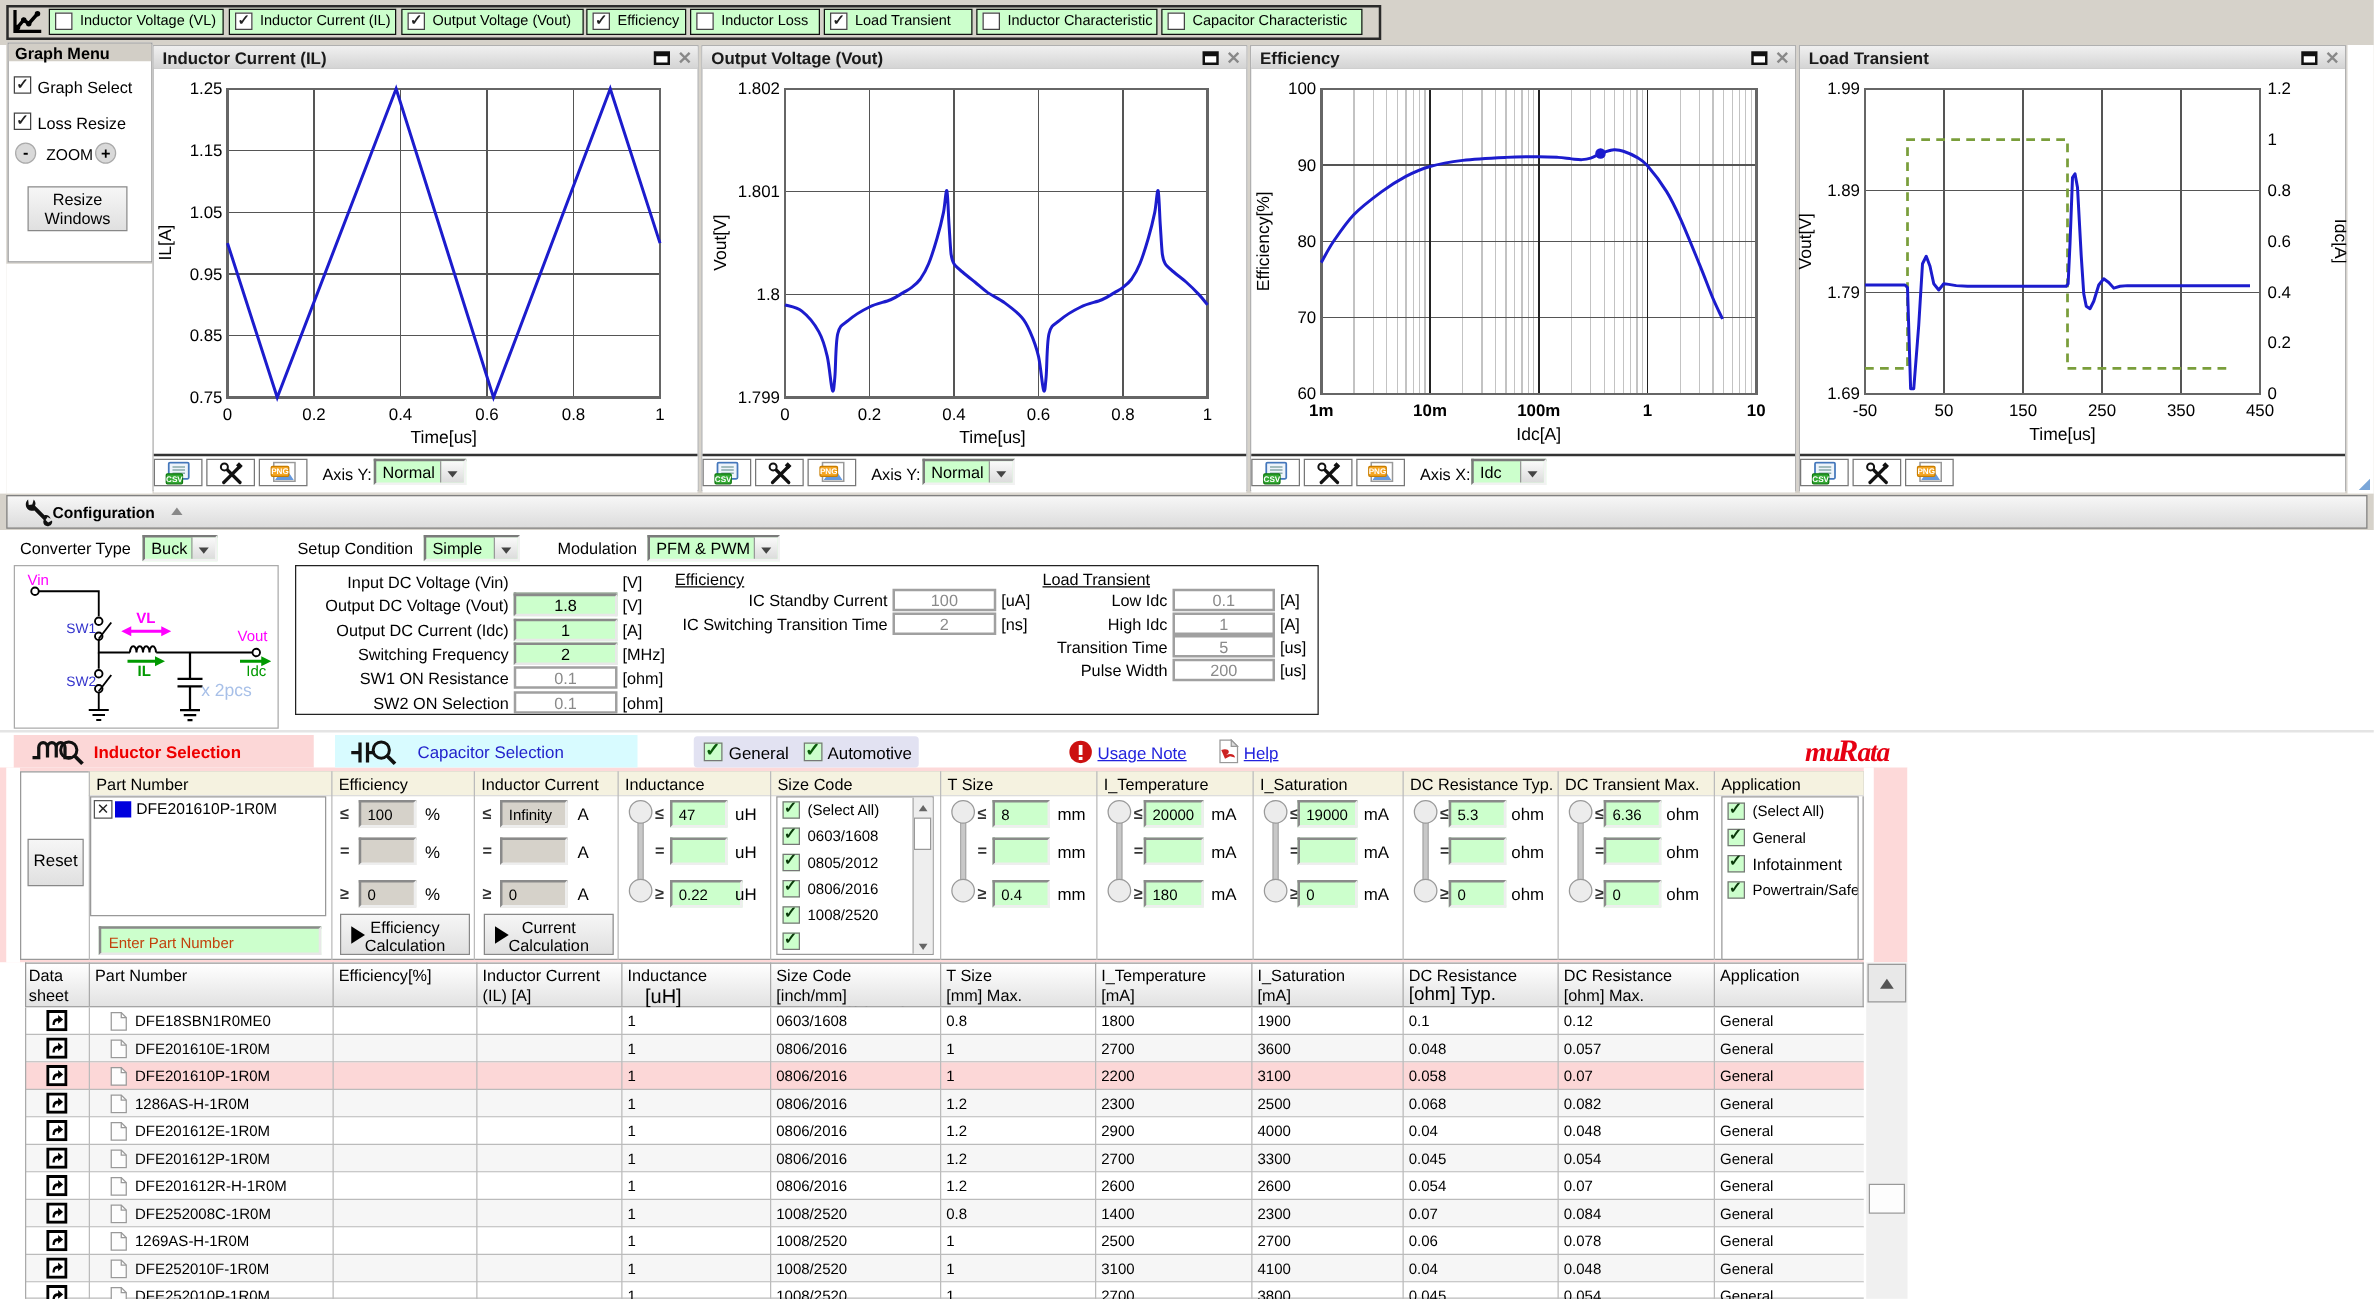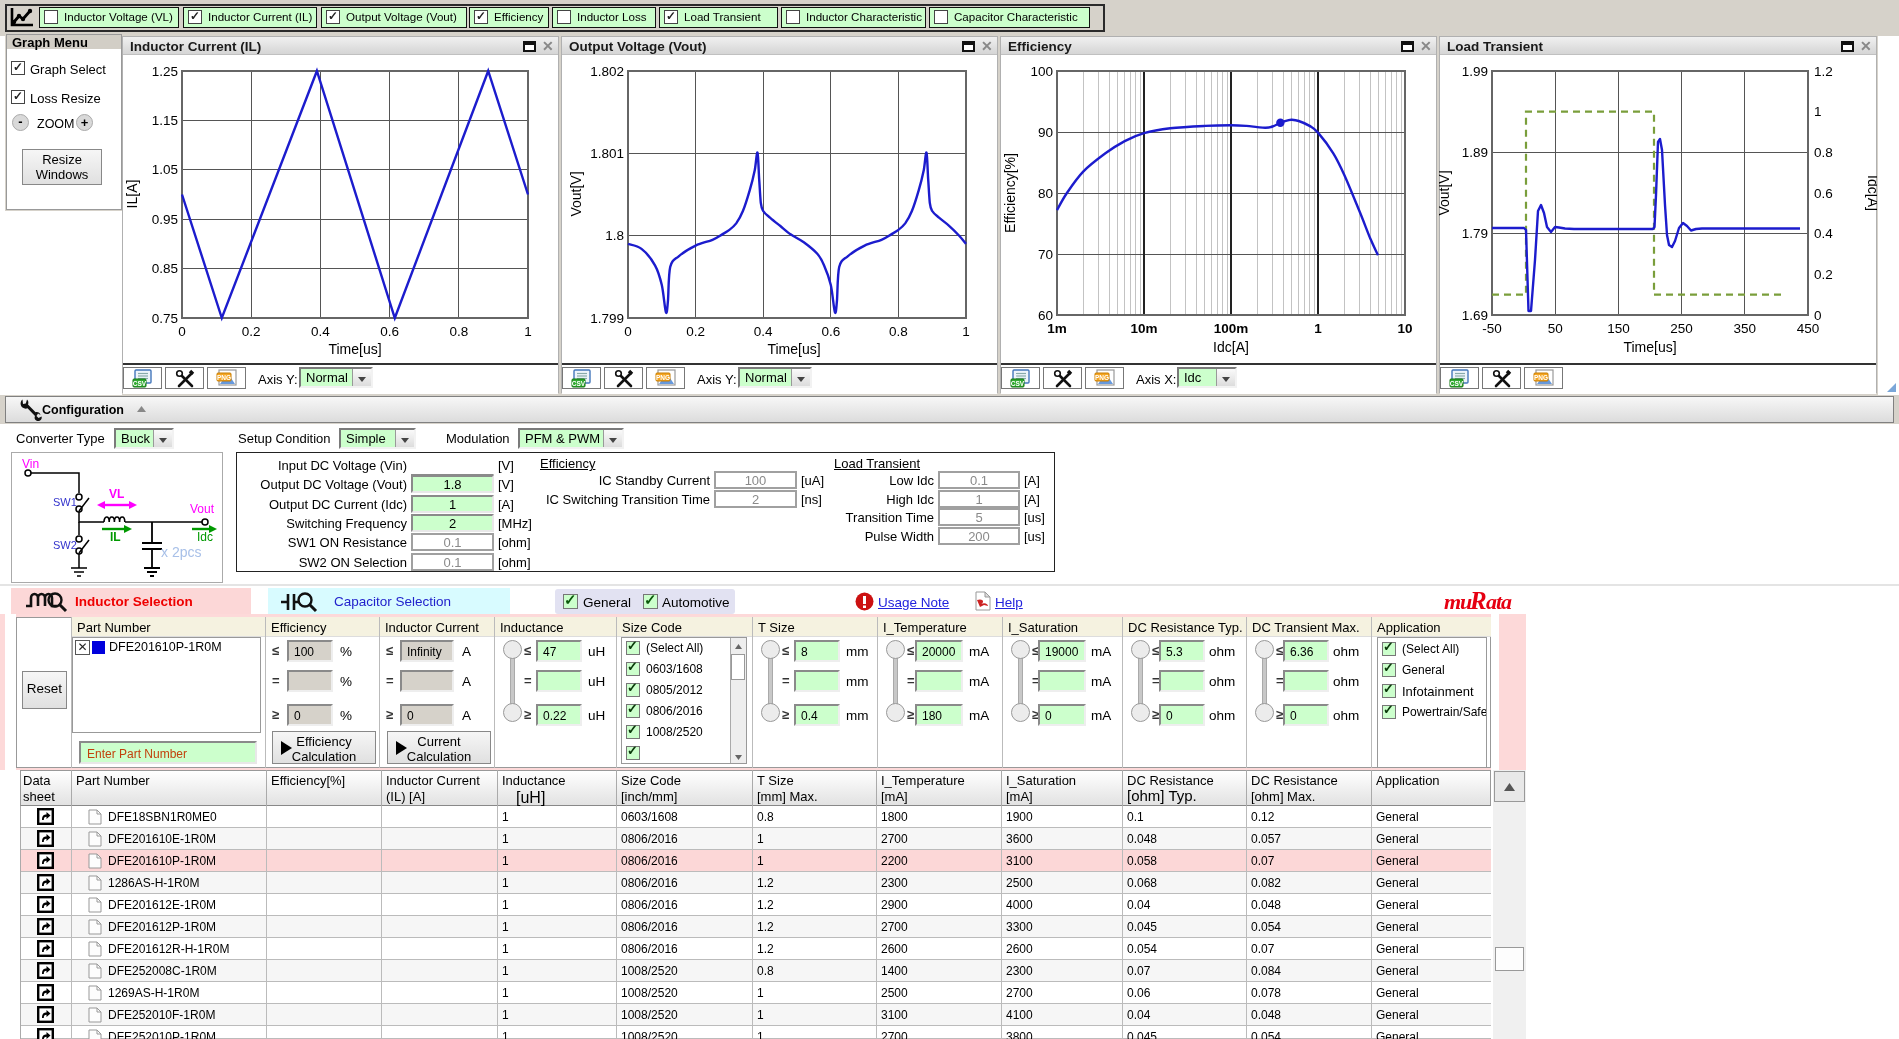--- a/index.html
+++ b/index.html
@@ -546,21 +546,21 @@
 <div class="slider" style="left:510px;top:648px;height:70px"></div>
 <div class="sthumb" style="left:503px;top:640px"></div>
 <div class="sthumb" style="left:503px;top:703px"></div>
 <div class="cmp" style="left:524px;top:643px">≤</div>
 <div class="fbox" style="left:536px;top:640px;width:46px">47</div>
 <div class="abs" style="left:588px;top:644px;white-space:nowrap;font-size:13.5px">uH</div>
 <div class="cmp" style="left:524px;top:673px">=</div>
 <div class="fbox" style="left:536px;top:670px;width:46px"></div>
 <div class="abs" style="left:588px;top:674px;white-space:nowrap;font-size:13.5px">uH</div>
 <div class="cmp" style="left:524px;top:707px">≥</div>
-<div class="fbox" style="left:536px;top:704px;width:46px">0.22</div>
+<div class="fbox" style="left:536px;top:704px;width:58px">0.22</div>
 <div class="abs" style="left:588px;top:708px;white-space:nowrap;font-size:13.5px">uH</div>
 <div class="slider" style="left:768px;top:648px;height:70px"></div>
 <div class="sthumb" style="left:761px;top:640px"></div>
 <div class="sthumb" style="left:761px;top:703px"></div>
 <div class="cmp" style="left:782px;top:643px">≤</div>
 <div class="fbox" style="left:794px;top:640px;width:46px">8</div>
 <div class="abs" style="left:846px;top:644px;white-space:nowrap;font-size:13.5px">mm</div>
 <div class="cmp" style="left:782px;top:673px">=</div>
 <div class="fbox" style="left:794px;top:670px;width:46px"></div>
 <div class="abs" style="left:846px;top:674px;white-space:nowrap;font-size:13.5px">mm</div>

